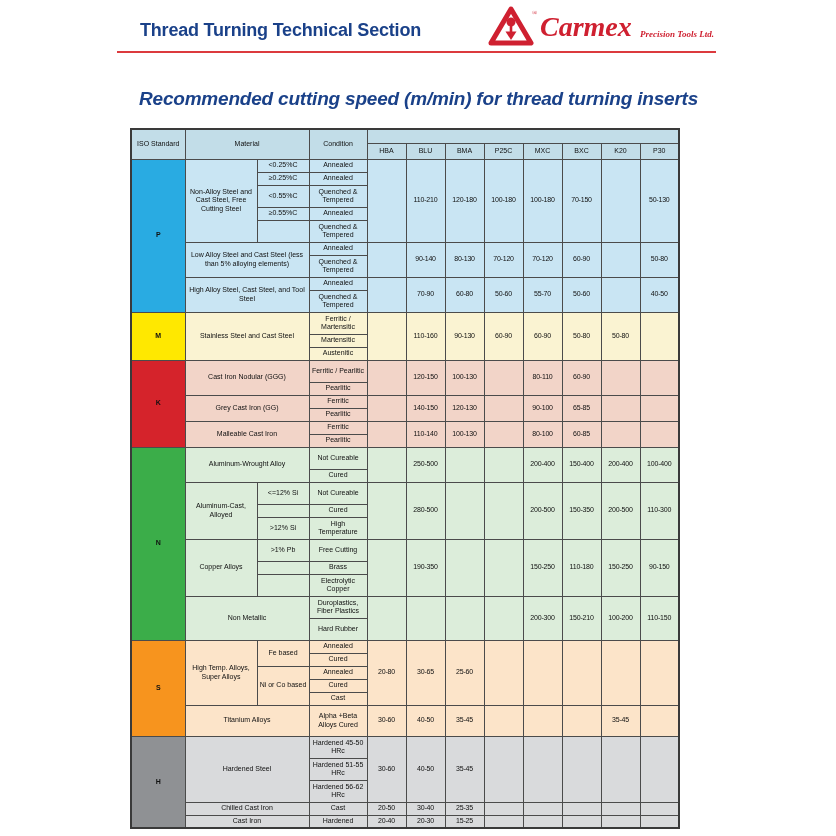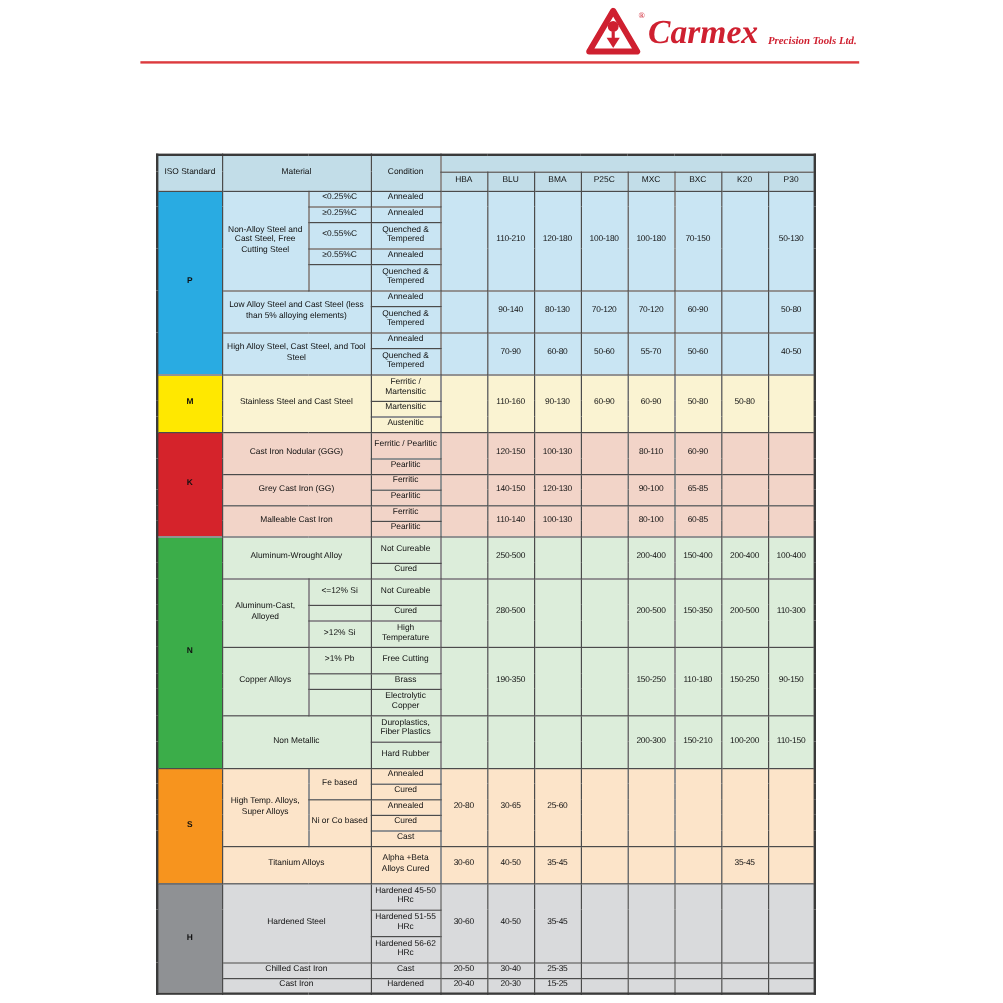--- a/index.html
+++ b/index.html
@@ -32,35 +32,37 @@
   tr.r1{height:13px;}
   tr.r2{height:22px;}
   tr.r3{height:31px;}
   .logo-svg text{font-family:"Liberation Serif",serif;}
 </style>
 </head>
 <body>
 
 <div class="page">
 
+  <div class="doc-title">Thread Turning Technical Section</div>
 
   <div class="logo-wrap">
     <svg class="logo-svg" width="228" height="42" viewBox="0 0 228 42">
       <path d="M23 3 L43 37 L3 37 Z" fill="#ffffff" stroke="#cf2030" stroke-width="5" stroke-linejoin="round"></path>
       <circle cx="23" cy="16" r="4.5" fill="#cf2030"></circle>
       <rect x="21.7" y="20" width="2.6" height="7" fill="#cf2030"></rect>
       <path d="M23 34 L17.5 25.5 L28.5 25.5 Z" fill="#cf2030"></path>
       <text x="44" y="9" font-size="7" fill="#cf2030">®</text>
       <text x="52" y="30" font-size="28" font-weight="bold" font-style="italic" fill="#cf2030">Carmex</text>
       <text x="152" y="31" font-size="9" font-weight="bold" font-style="italic" fill="#cf2030">Precision Tools Ltd.</text>
     </svg>
   </div>
 
   <div class="red-rule"></div>
 
+  <div class="main-title">Recommended cutting speed (m/min) for thread turning inserts</div>
 
   <table class="speed">
     <colgroup>
       <col style="width:54px">
         <col style="width:72px">
         <col style="width:52px">
         <col style="width:58px">
       <col style="width:39px">
         <col style="width:39px">
         <col style="width:39px">

